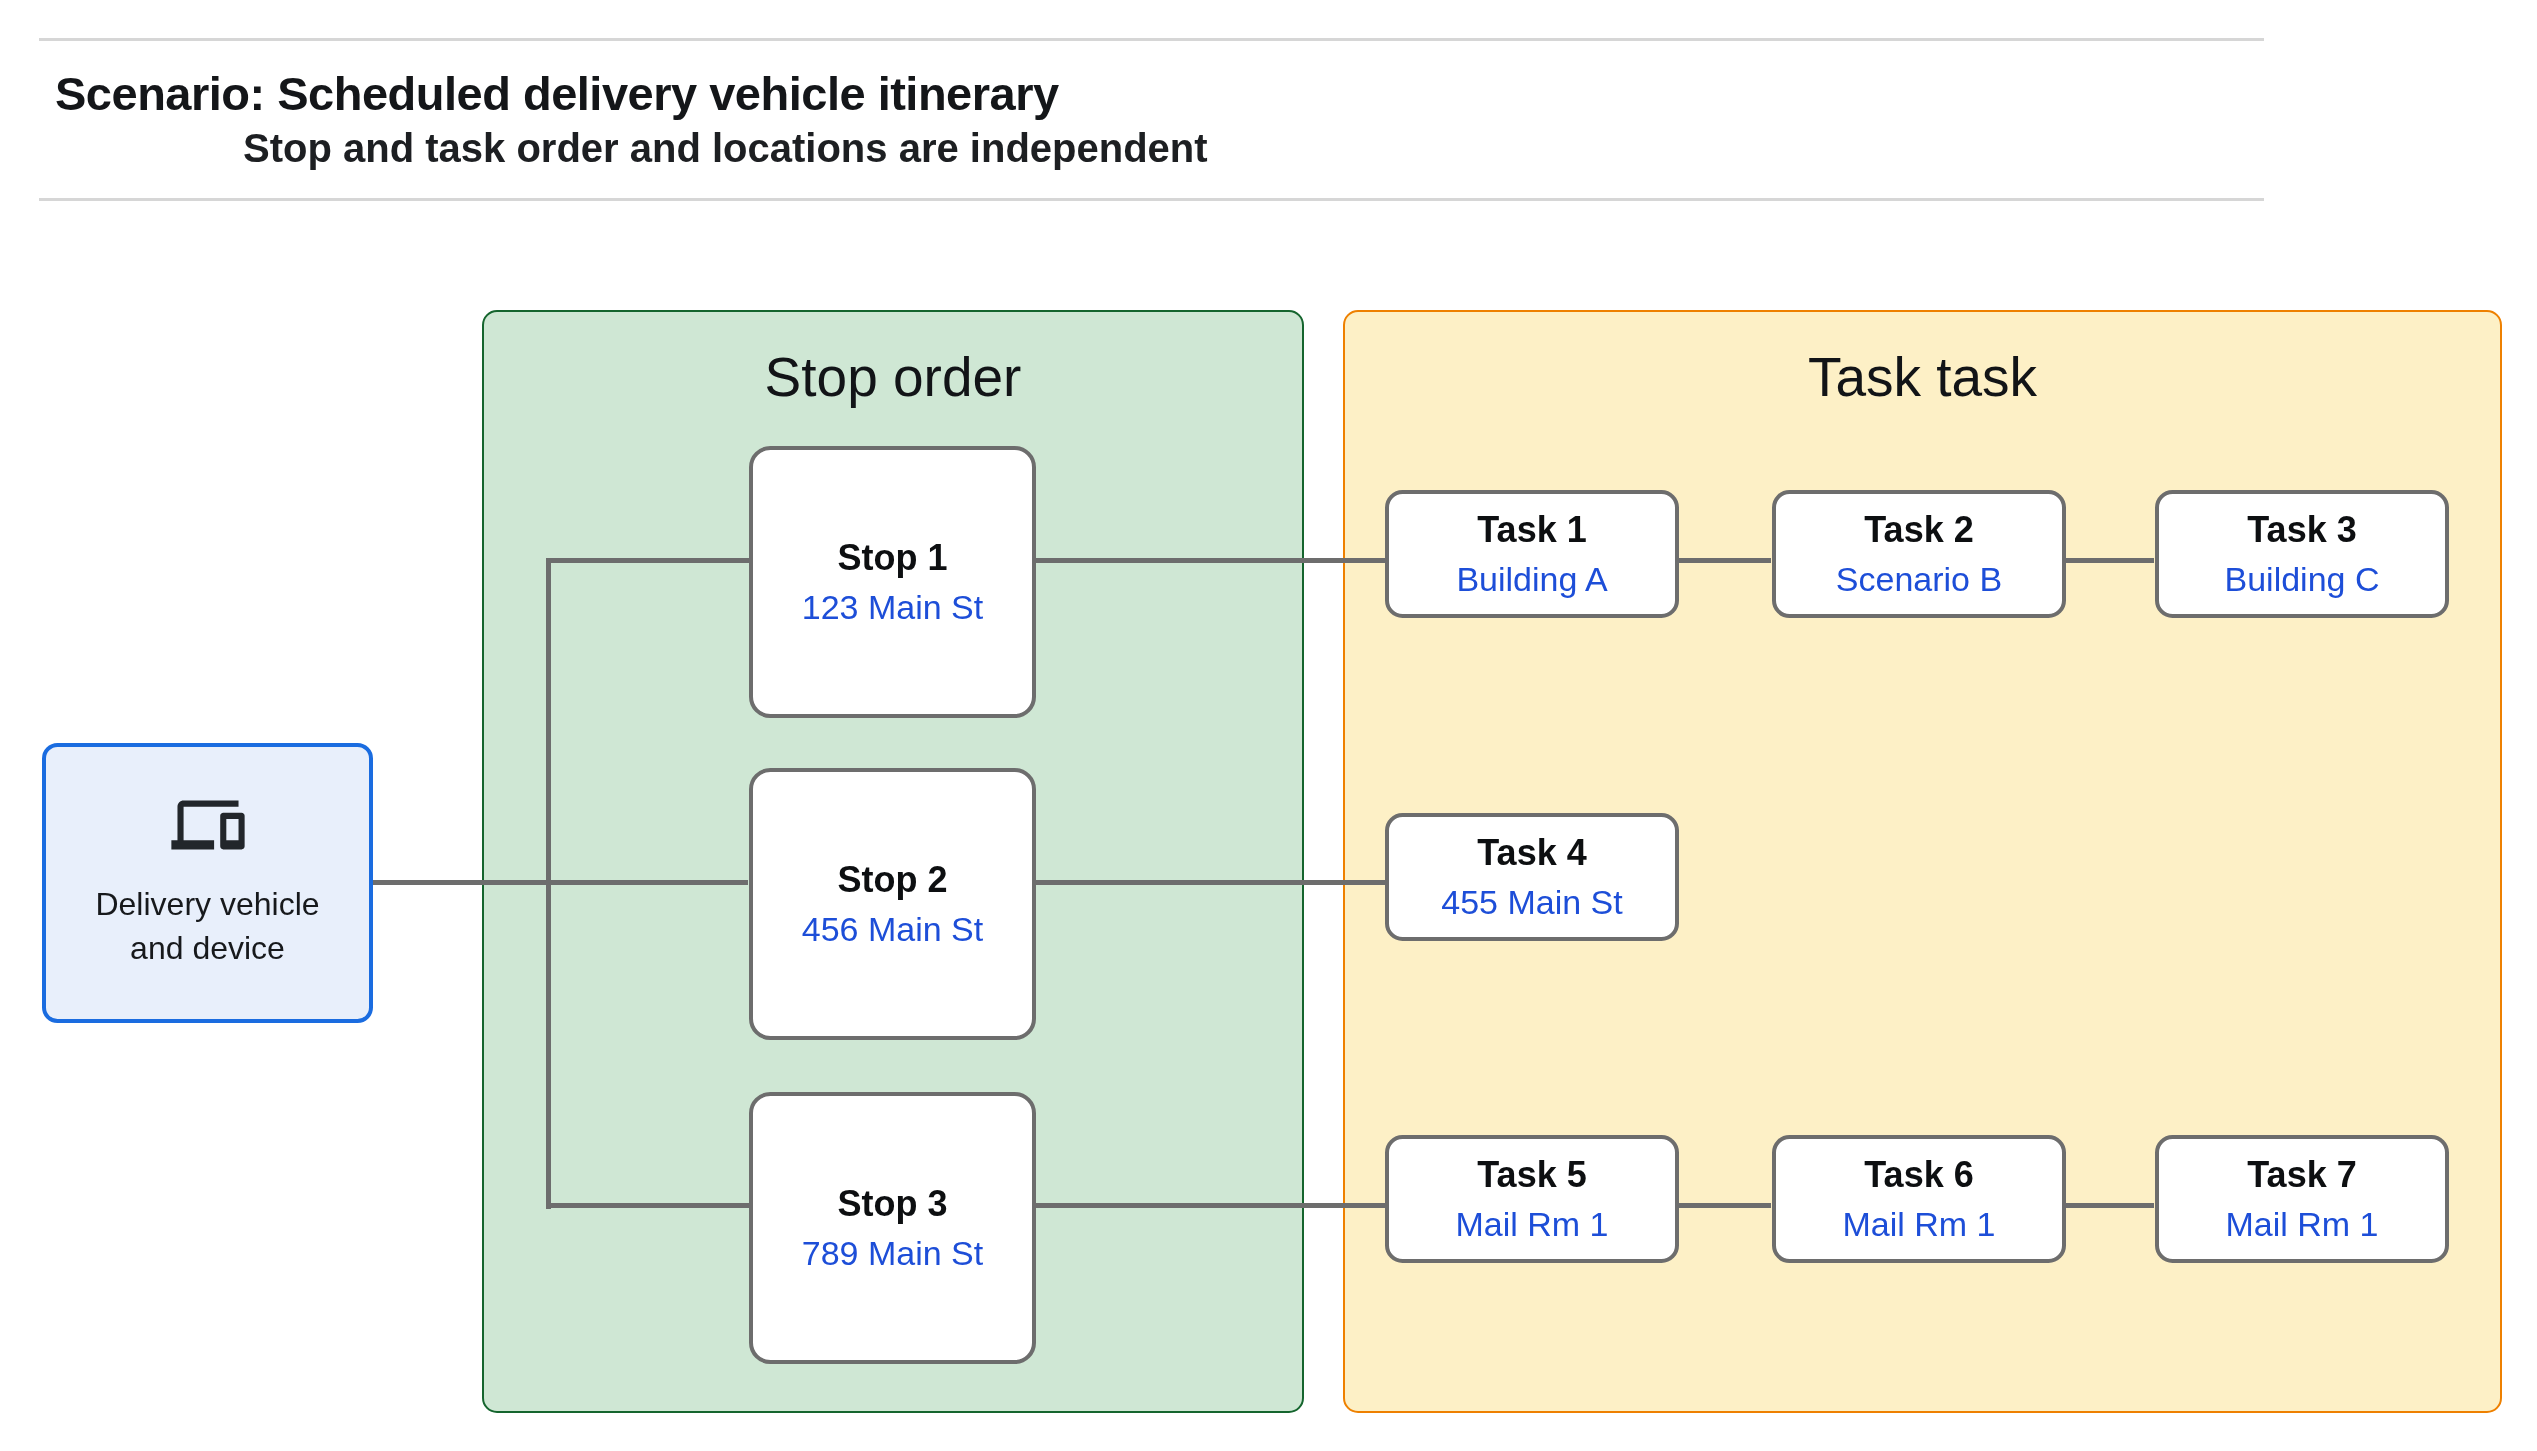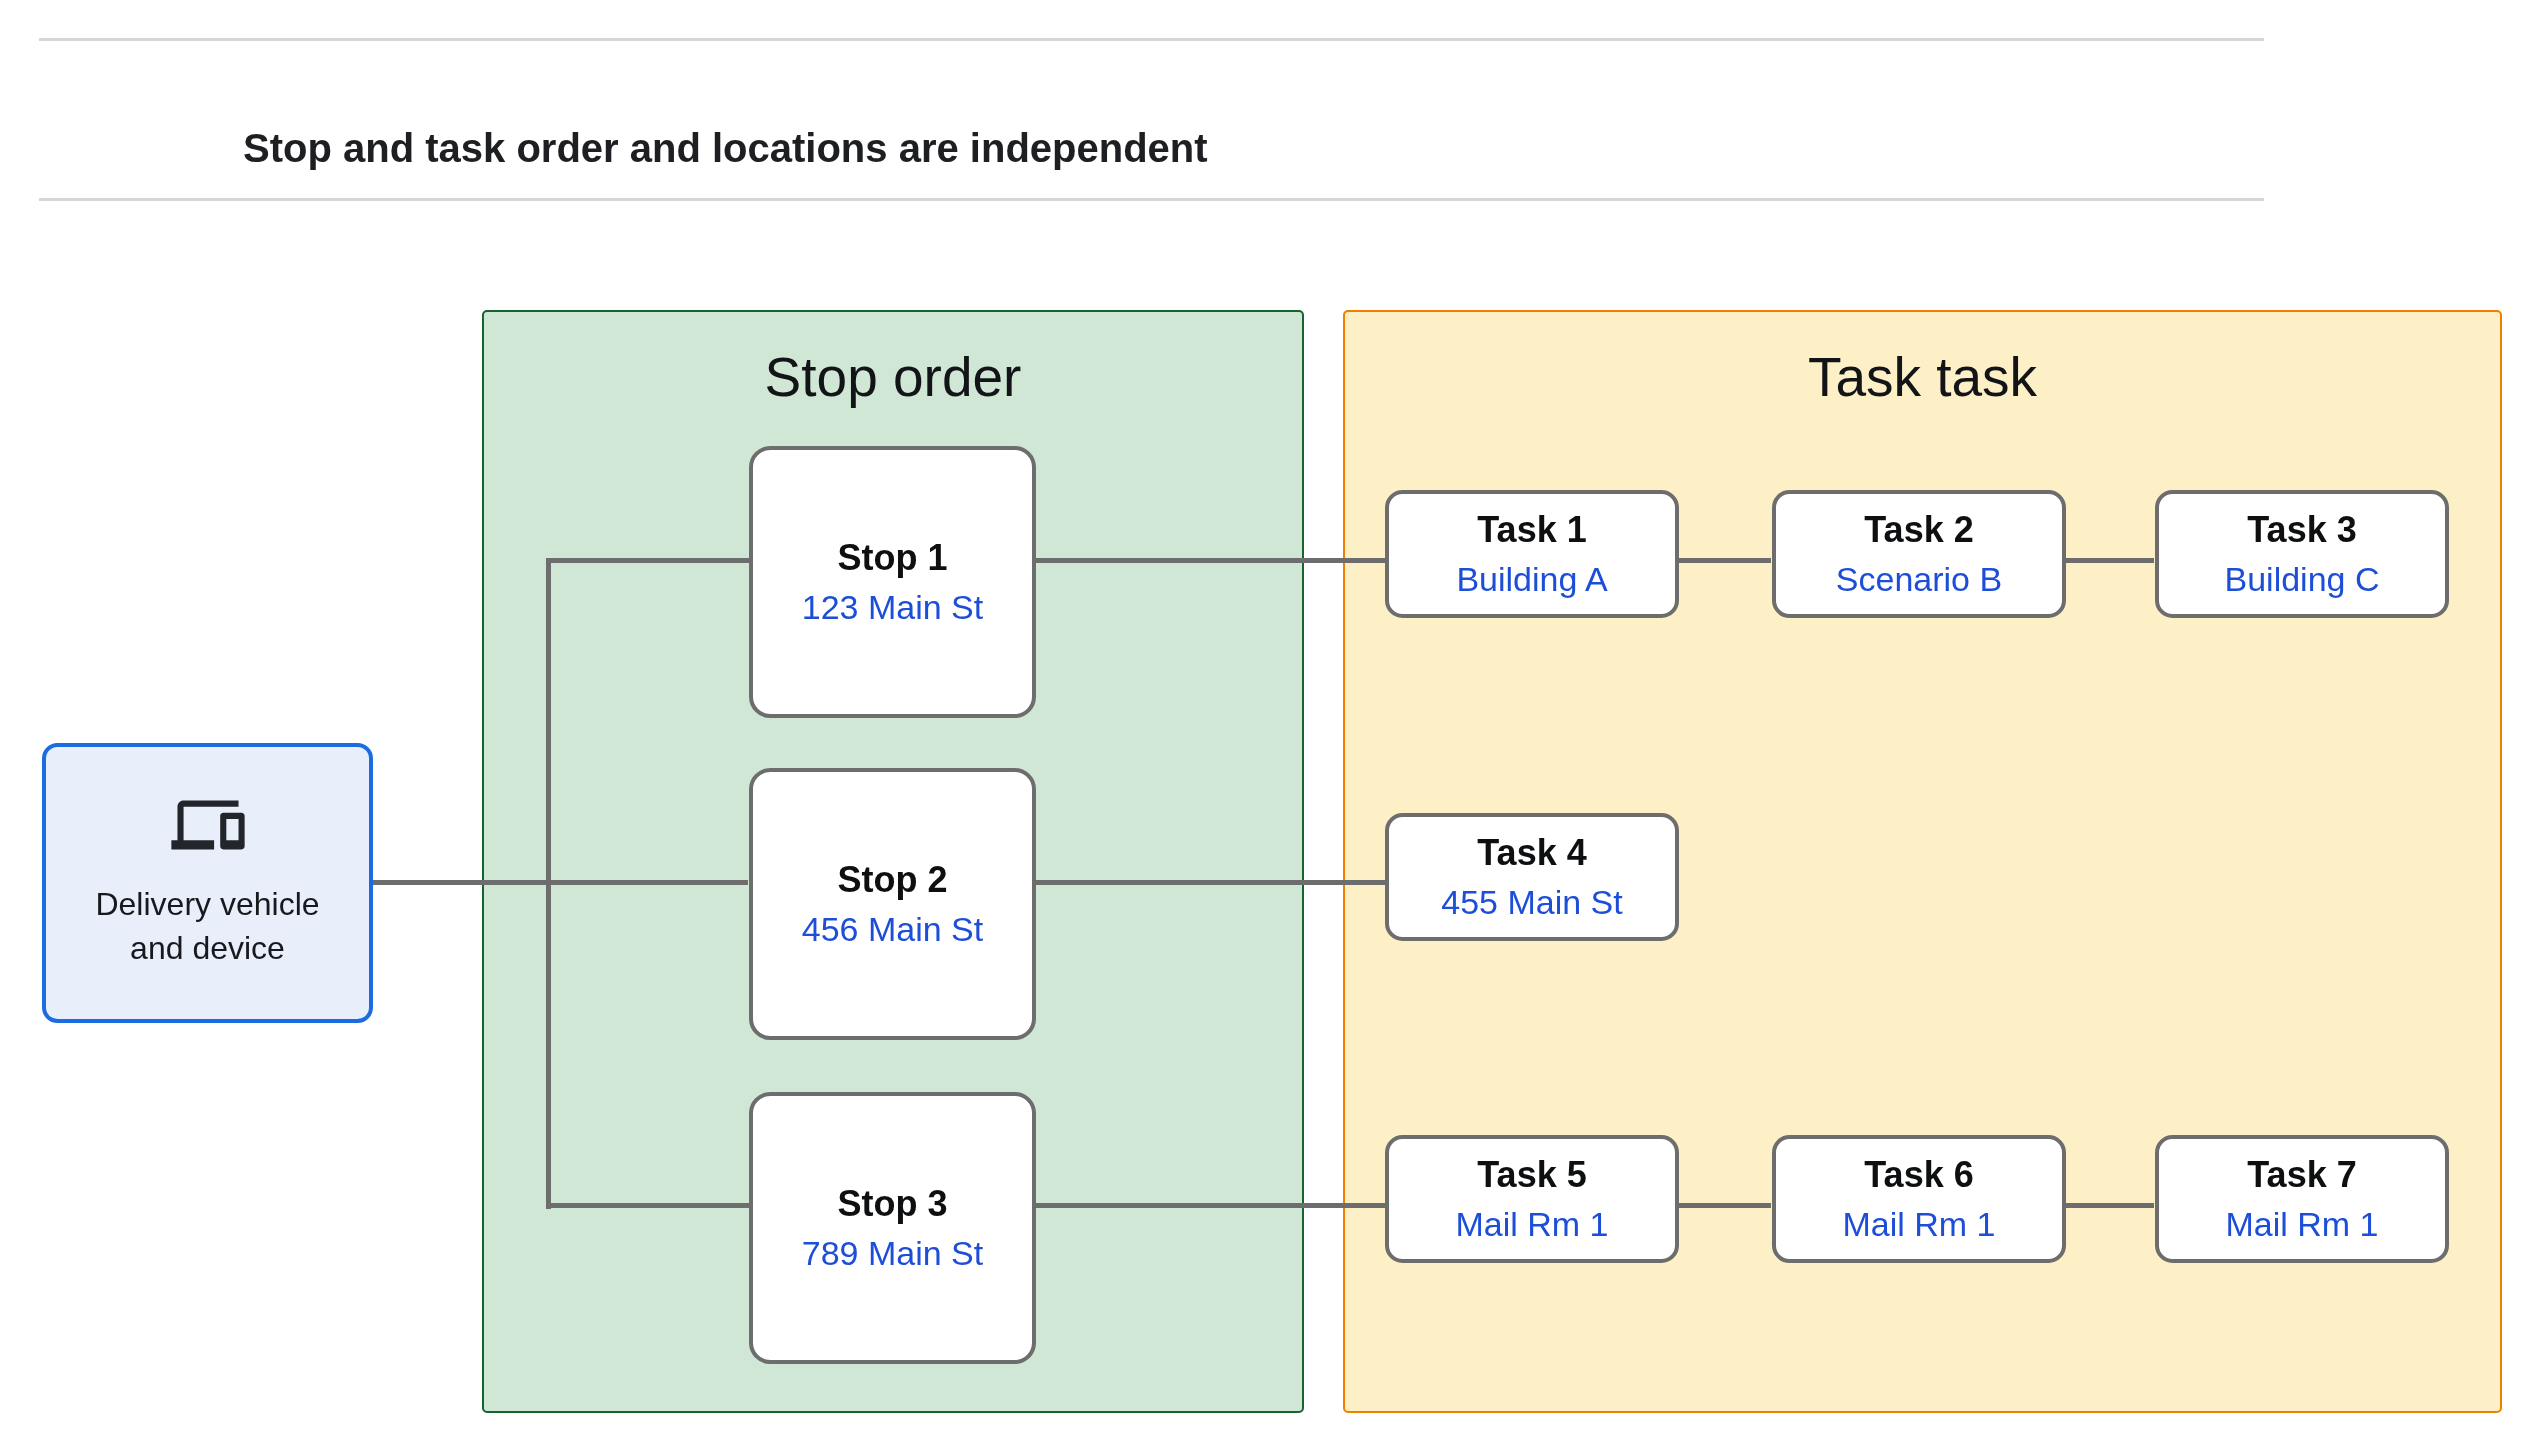--- a/index.html
+++ b/index.html
@@ -50,21 +50,21 @@
     top:126px;
     font-size:40px;
     font-weight:700;
     color:#1d1f22;
     white-space:nowrap;
   }
   .panel{
     position:absolute;
     top:310px;
     height:1103px;
-    border-radius:5px;
+    border-radius:15px;
   }
   .panel.stop-order{
     left:482px;
     width:822px;
     background:var(--stop-panel-fill);
     border:2.9px solid var(--stop-panel-border);
   }
   .panel.task-order{
     left:1343px;
     width:1159px;
@@ -153,20 +153,21 @@
     height:58px;
     display:block;
   }
 </style>
 </head>
 <body>
 
 <div class="canvas">
 
   <div class="rule" style="top:38px"></div>
+  <div class="page-title">Scenario: Scheduled delivery vehicle itinerary</div>
   <div class="page-subtitle">Stop and task order and locations are independent</div>
   <div class="rule" style="top:198px"></div>
 
   <div class="panel stop-order">
     <div class="panel-title">Stop order</div>
   </div>
   <div class="panel task-order">
     <div class="panel-title">Task task</div>
   </div>
 

